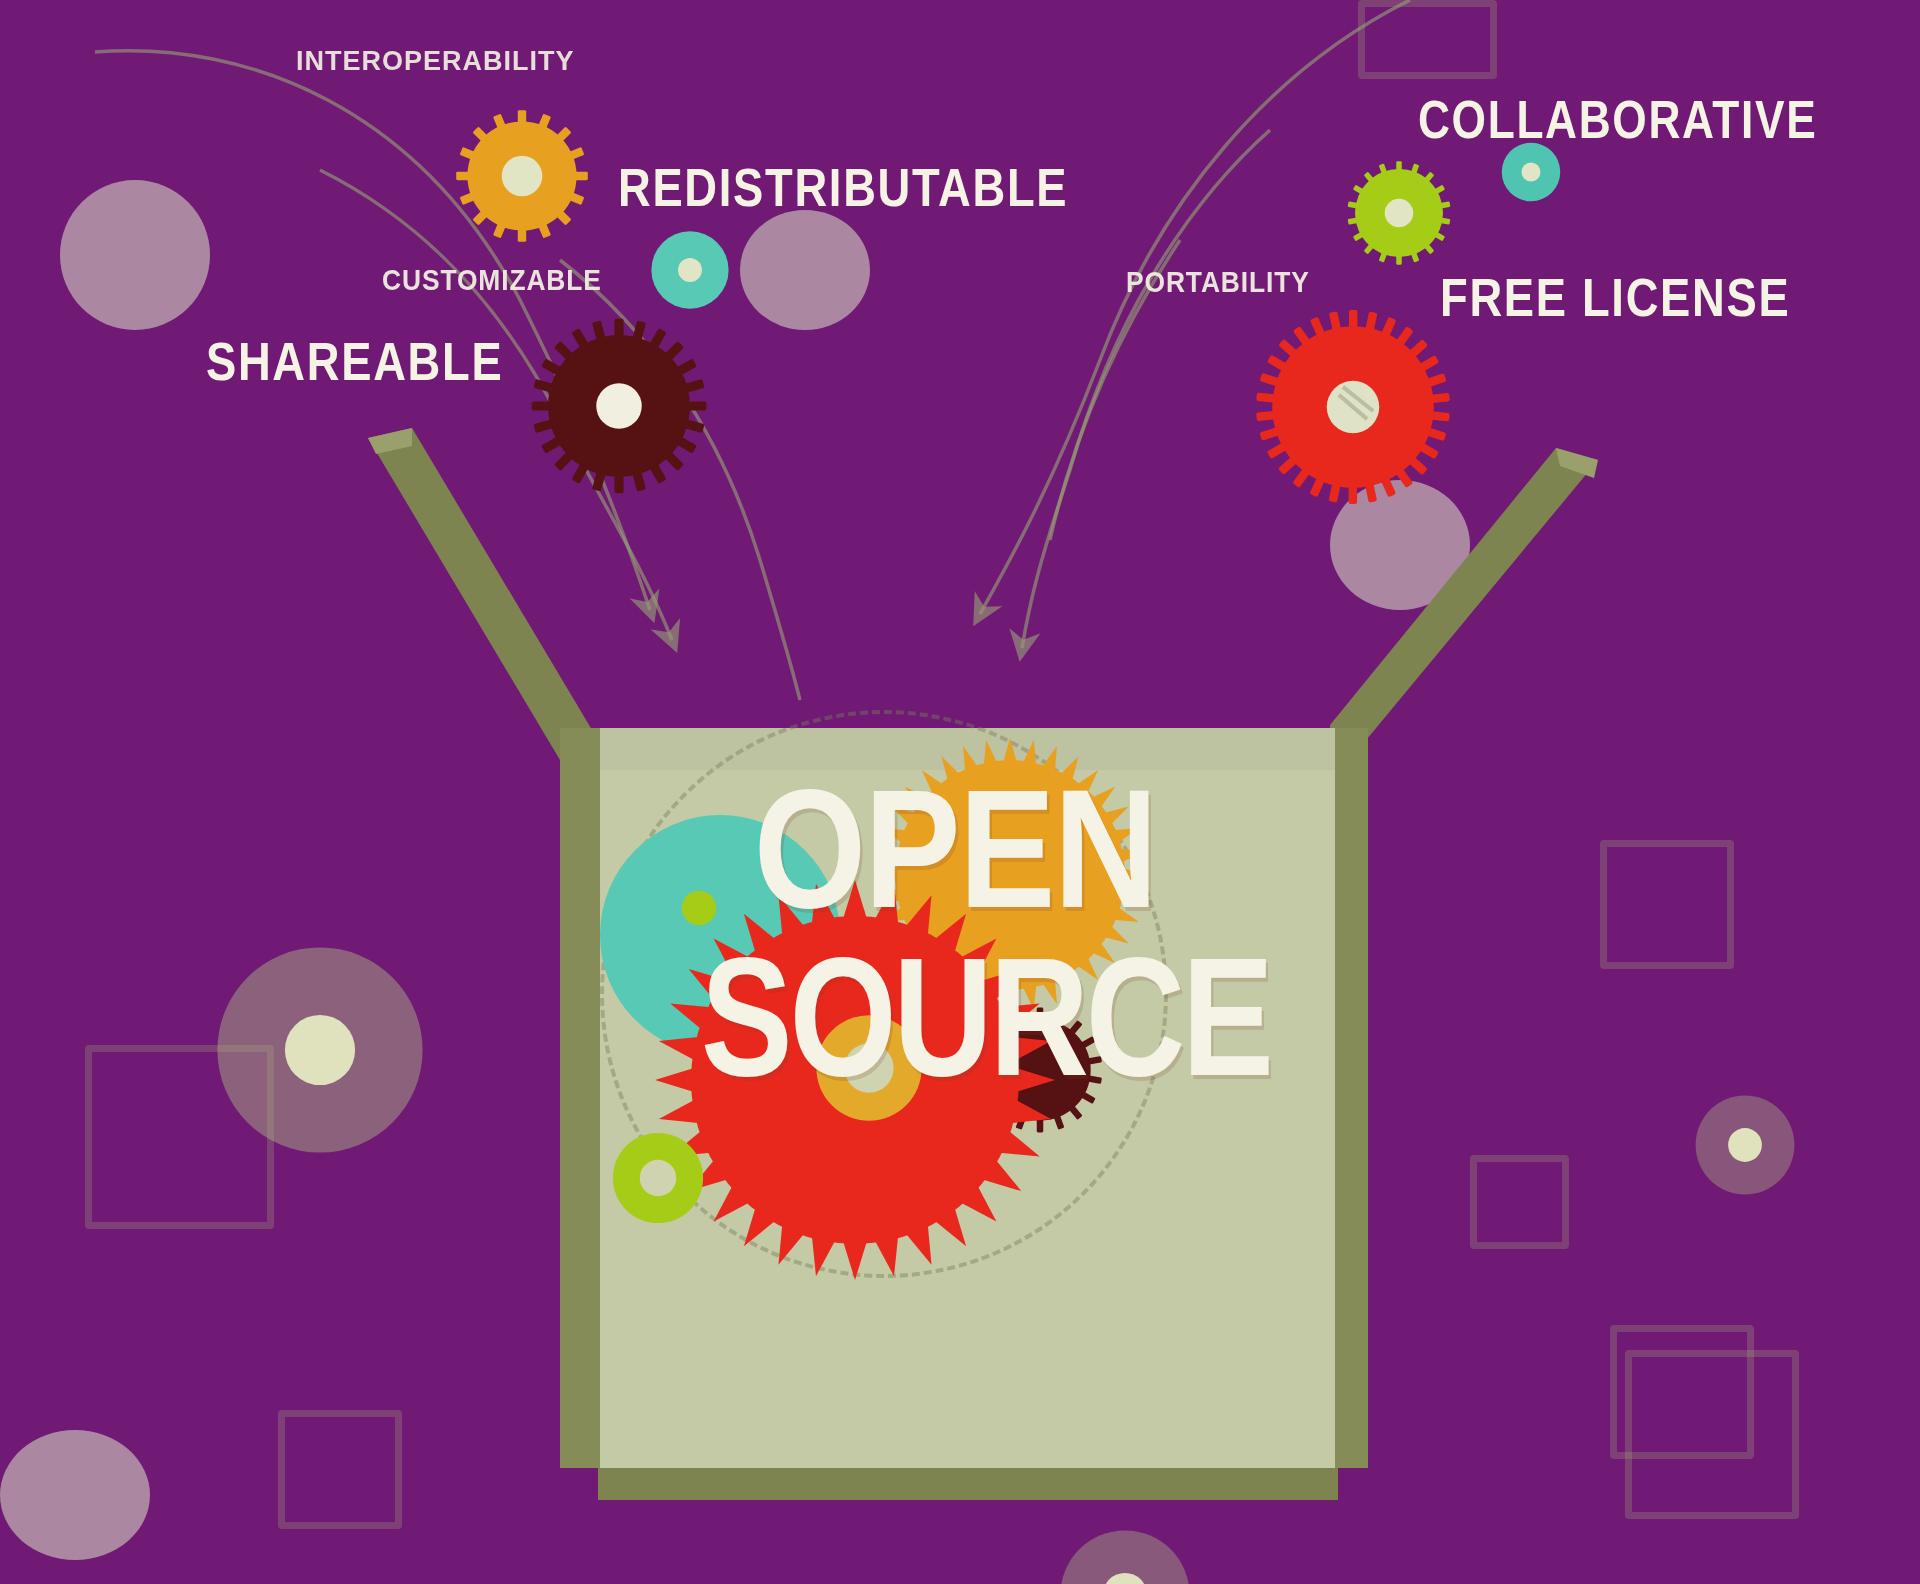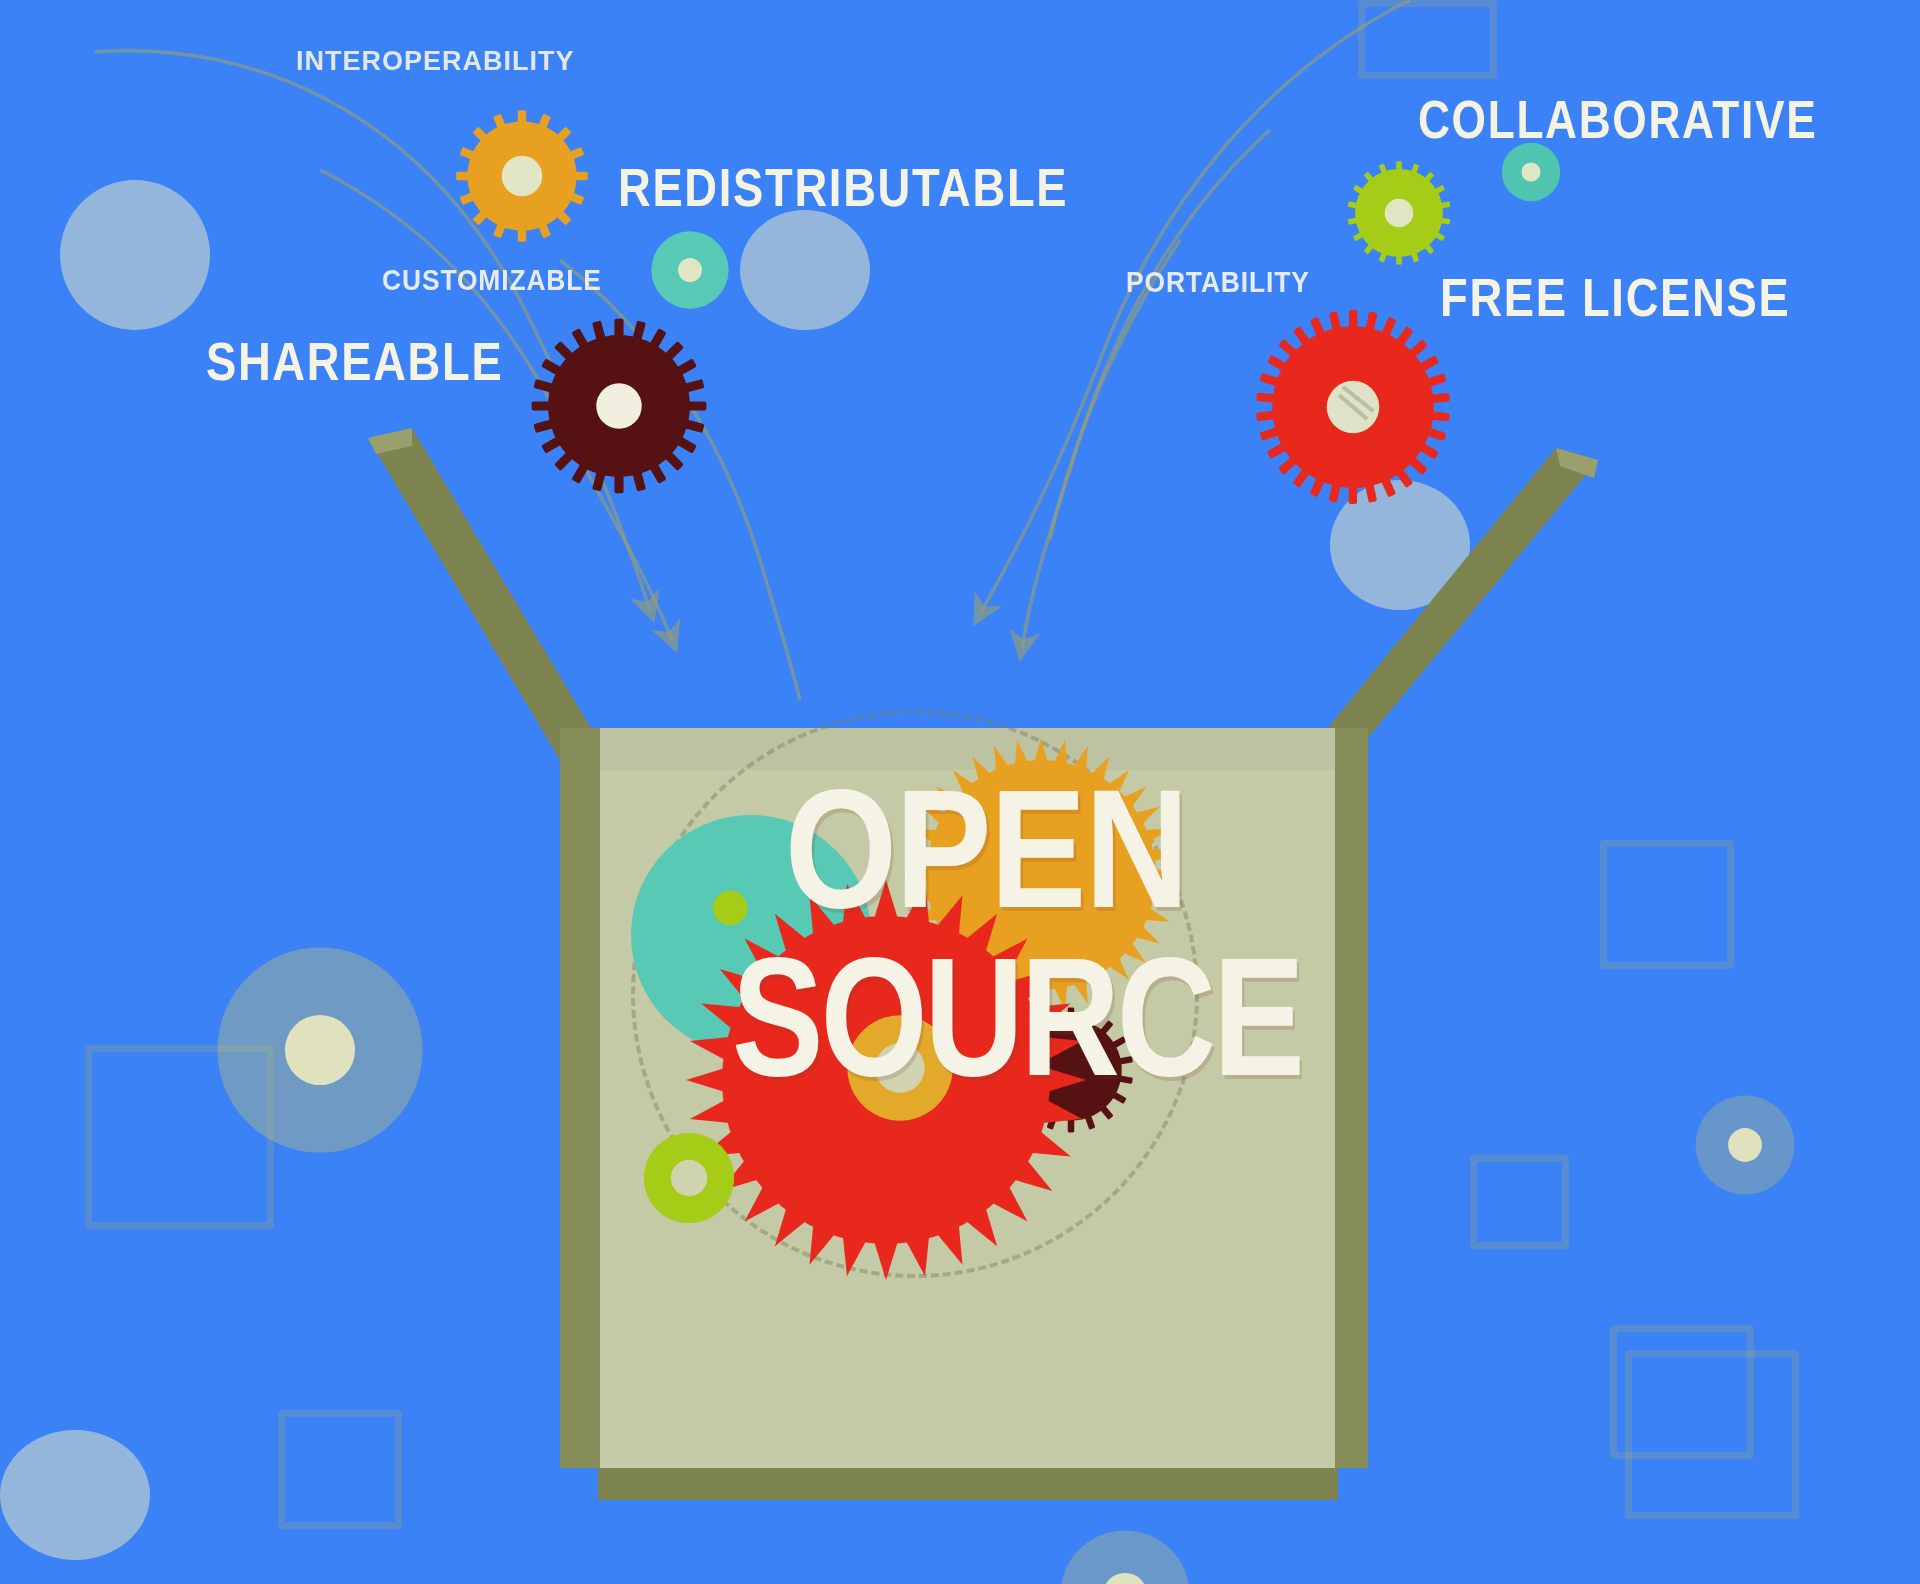--- a/index.html
+++ b/index.html
@@ -1,41 +1,41 @@
 <!DOCTYPE html>
 <html><head>
 <meta charset="utf-8">
 <style>
   html,body{margin:0;padding:0;}
   body{
     width:1920px;height:1584px;overflow:hidden;
     font-family:"Liberation Sans", sans-serif;
     background:#dfe2bd;
   }
-  #stage{position:relative;width:1920px;height:1584px;overflow:hidden;background:#3b82f6;}
+  #stage{position:relative;width:1920px;height:1584px;overflow:hidden;background:#701a75;}
 
   
   .bgshape{position:absolute;pointer-events:none;}
   .bg-square{border:7px solid rgba(160,168,120,.28);background:transparent;border-radius:4px;}
   .bg-blob{background:rgba(222,226,196,.55);border-radius:50%;}
 
   
   .label{
     position:absolute;color:#f4f3e4;font-weight:bold;
     font-family:"Liberation Sans", sans-serif;
     letter-spacing:1px;white-space:nowrap;
     transform-origin:left center;
   }
   .label.lg{font-size:54px;letter-spacing:2px;}
   .label.sm{font-size:30px;letter-spacing:1px;opacity:.93;}
   .label.xs{font-size:27px;letter-spacing:1px;opacity:.9;}
 
   
   #logo{
-    position:absolute;left:676px;top:790px;width:620px;height:480px;
+    position:absolute;left:645px;top:790px;width:620px;height:480px;
   }
   .logo-word{
     position:absolute;width:100%;text-align:center;
     color:#f5f2e6;font-weight:bold;
     font-family:"Liberation Sans", sans-serif;
     line-height:.92;
     text-shadow:3px 4px 0 rgba(120,60,40,.18);
     -webkit-text-stroke:0;
   }
   #logo-open{font-size:168px;letter-spacing:-2px;top:-18px;transform:scaleX(.86);}

